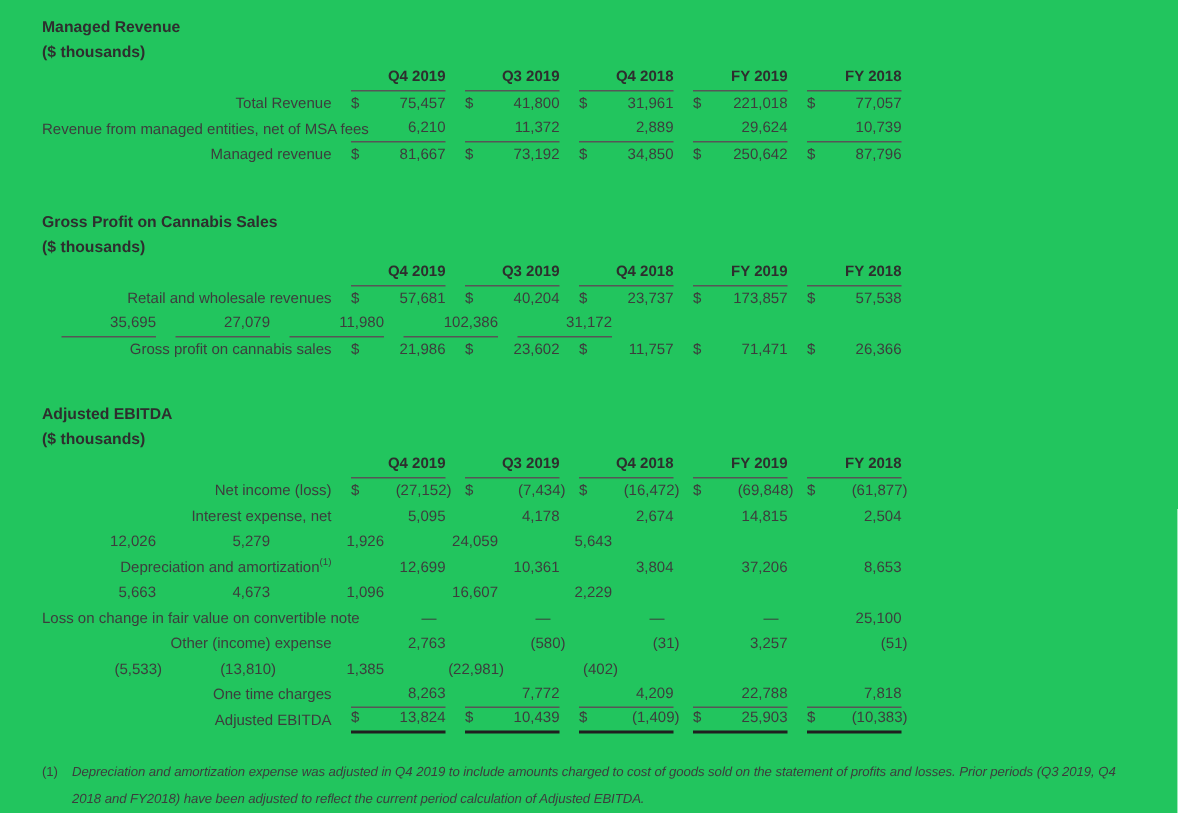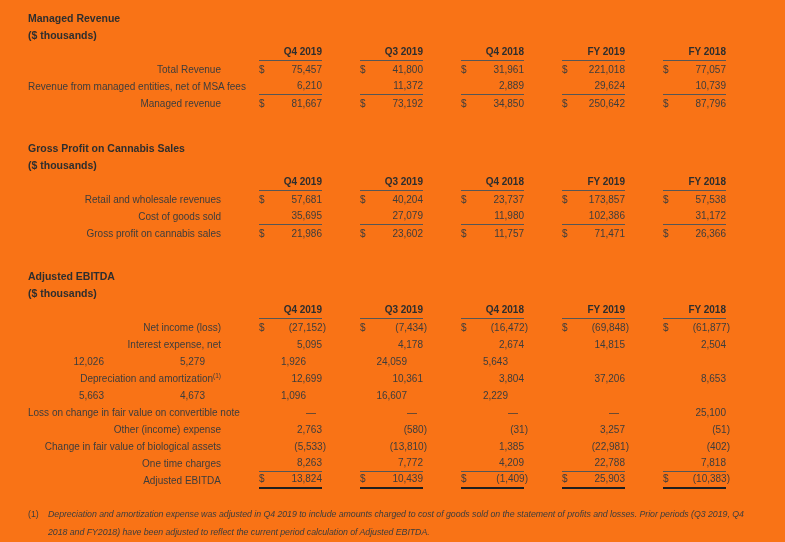--- a/index.html
+++ b/index.html
@@ -1,37 +1,37 @@
 <!DOCTYPE html>
 <html><head>
 <meta charset="utf-8">
 <style>
   html,body{margin:0;padding:0;background:#fff;}
   .page{
     position:relative;
     width:785px;height:542px;
-    background:#f97316;
+    background:#22c55e;
     font-family:"Liberation Sans", sans-serif;
     font-size:10px;
     color:#3d3d3d;
     padding:10px 0 0 28px;
     box-sizing:border-box;
     overflow:hidden;
   }
   .tbl{margin-bottom:28px;}
   .tbl:nth-of-type(2){margin-bottom:26px;}
   .tbl:nth-of-type(3){margin-bottom:0;}
   .tbl-title,.tbl-sub{
     font-weight:bold;
     font-size:10.5px;
     color:#2e2e2e;
     height:17px;line-height:17px;
     white-space:nowrap;
   }
-  .row{display:flex;height:17px;gap:25px;}
+  .row{display:flex;height:17px;}
   .lbl{
     width:193px;flex-shrink:0;
     white-space:nowrap;
     line-height:17px;
     overflow:visible;
     text-align:right;
   }
   .lbl sup{font-size:6.5px;vertical-align:super;line-height:0;}
   .col{
     width:63px;flex-shrink:0;
@@ -194,21 +194,20 @@
           <div class="col">
             <span class="d">$</span>
             <span class="v">173,857</span>
           </div>
           <div class="col">
             <span class="d">$</span>
             <span class="v">57,538</span>
           </div>
         </div>
         <div class="row">
-          <div class="lbl">Cost of goods sold</div>
           <div class="col rule">
             <span class="d"></span>
             <span class="v">35,695</span>
           </div>
           <div class="col rule">
             <span class="d"></span>
             <span class="v">27,079</span>
           </div>
           <div class="col rule">
             <span class="d"></span>
@@ -421,21 +420,20 @@
           <div class="col">
             <span class="d"></span>
             <span class="v">3,257</span>
           </div>
           <div class="col">
             <span class="d"></span>
             <span class="v neg">(51)</span>
           </div>
         </div>
         <div class="row">
-          <div class="lbl">Change in fair value of biological assets</div>
           <div class="col">
             <span class="d"></span>
             <span class="v neg">(5,533)</span>
           </div>
           <div class="col">
             <span class="d"></span>
             <span class="v neg">(13,810)</span>
           </div>
           <div class="col">
             <span class="d"></span>

